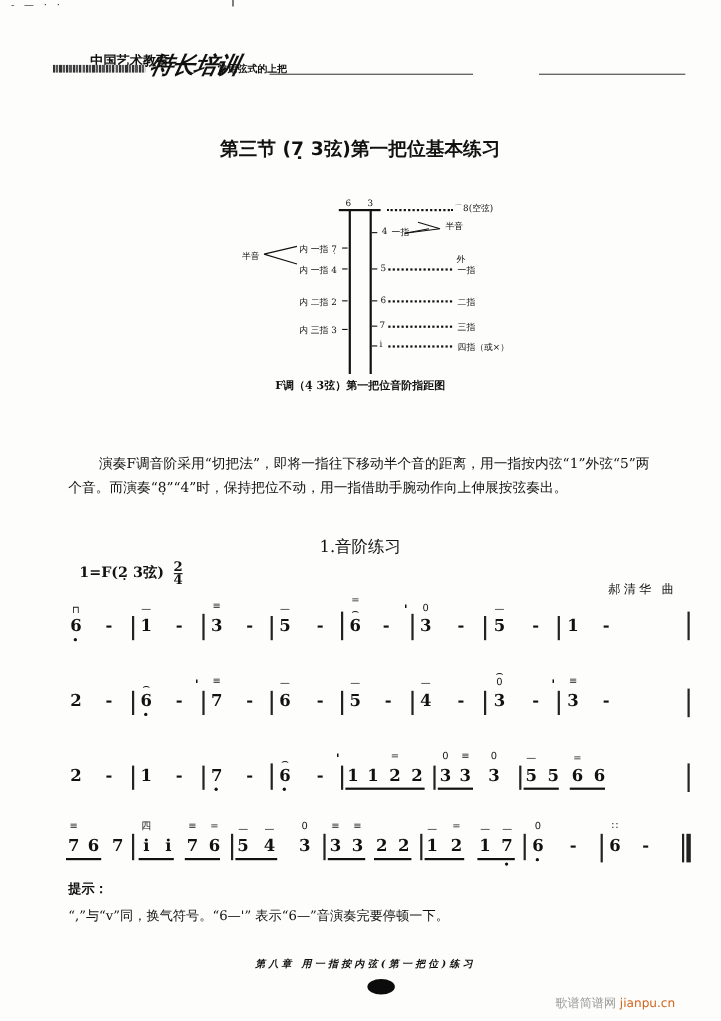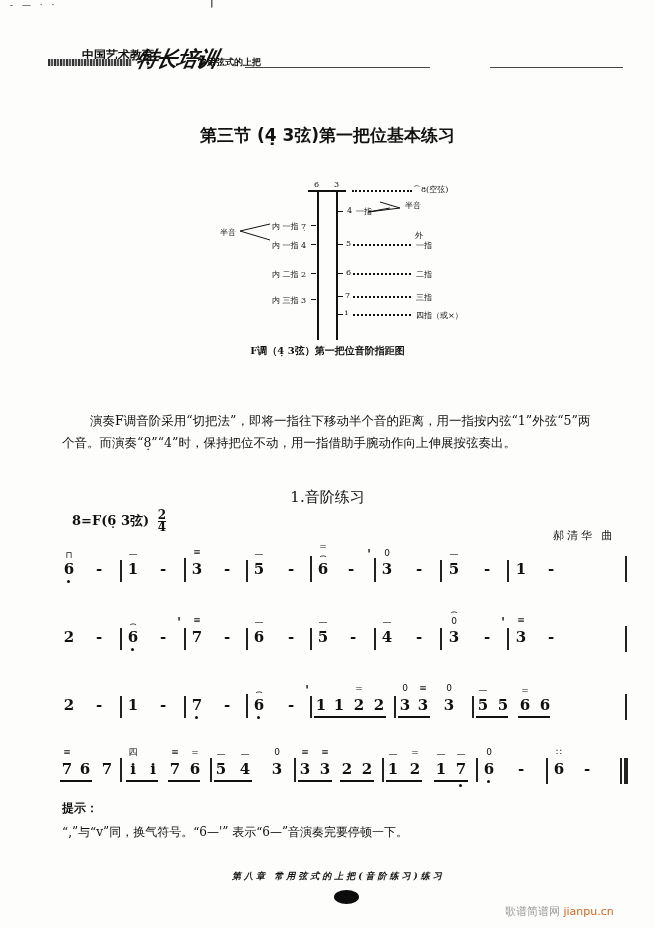--- a/index.html
+++ b/index.html
@@ -50,21 +50,21 @@
 
 <div class="abs hdr-marks">- —  ·  ·</div>
 <div class="abs hdr-top">|‾‾ ‾‾ ‾‾</div>
 <div class="abs hdr-pub">中国艺术教育</div>
 <div class="abs hdr-band"></div>
 <div class="abs hdr-brand">特长培训</div>
 <div class="abs hdr-series">常用弦式的上把</div>
 <div class="abs hdr-line1"></div>
 <div class="abs hdr-line2"></div>
 
-<div class="abs sec-title">第三节 (4̣ 3弦)第一把位基本练习</div>
+<div class="abs sec-title">第三节 (7̣ 3弦)第一把位基本练习</div>
 
 <div class="abs diagram">
   <span class="t" style="left:104px;top:2px;">6</span>
   <span class="t" style="left:124px;top:2px;">3</span>
   <div class="hline" style="left:98px;top:12px;width:38px;"></div>
   <div class="vline" style="left:107px;top:12px;height:150px;"></div>
   <div class="vline" style="left:126px;top:12px;height:150px;"></div>
   <div class="dots" style="left:142px;top:12px;width:60px;"></div>
   <span class="t" style="left:203px;top:6px;">⌒8(空弦)</span>
 
@@ -110,21 +110,21 @@
   <span class="t" style="left:135px;top:130px;">i</span>
   <div class="dots" style="left:143px;top:136px;width:58px;"></div>
   <span class="t" style="left:206px;top:132px;">四指（或×）</span>
 </div>
 <div class="abs cap">F调（4̣ 3弦）第一把位音阶指距图</div>
 
 <div class="abs para">演奏F调音阶采用“切把法”，即将一指往下移动半个音的距离，用一指按内弦“1”外弦“5”两个音。而演奏“8̣”“4”时，保持把位不动，用一指借助手腕动作向上伸展按弦奏出。</div>
 
 <div class="abs ex-title">1.音阶练习</div>
 <div class="abs key">
-  <span>8=F(6̣ 3弦)</span>
+  <span>1=F(2̣ 3弦)</span>
   <span class="frac"><span class="num">2</span><span>4</span></span>
 </div>
 <div class="abs composer">郝清华 曲</div>
 
 <div class="score-row" style="top:548px;">
   <span class="finger" style="left:0;top:3px;">⊓</span>
   <span class="note" style="left:0;top:12px;">6</span>
   <span class="dotb" style="left:5px;top:32px;"></span>
   <span class="note" style="left:30px;top:12px;">-</span>
   <div class="bar" style="left:58px;top:12px;height:22px;"></div>
@@ -294,15 +294,15 @@
   <span class="finger" style="left:490px;top:-2px;">∷</span>
   <span class="note" style="left:490px;top:10px;">6</span>
   <span class="note" style="left:518px;top:10px;">-</span>
   <div class="bar" style="left:558px;top:8px;height:26px;width:1.5px;"></div>
   <div class="bar" style="left:562px;top:8px;height:26px;width:4px;"></div>
 </div>
 
 <div class="abs tips-h">提示：</div>
 <div class="abs tips">“,”与“v”同，换气符号。“6—'”    表示“6—”音演奏完要停顿一下。</div>
 
-<div class="abs footer">第八章   常用弦式的上把(音阶练习)练习</div>
+<div class="abs footer">第八章   用一指按内弦(第一把位)练习</div>
 <div class="abs pageno"></div>
 <div class="abs wm"><span>歌谱简谱网</span> <b>jianpu.cn</b></div>
 
 </body></html>

